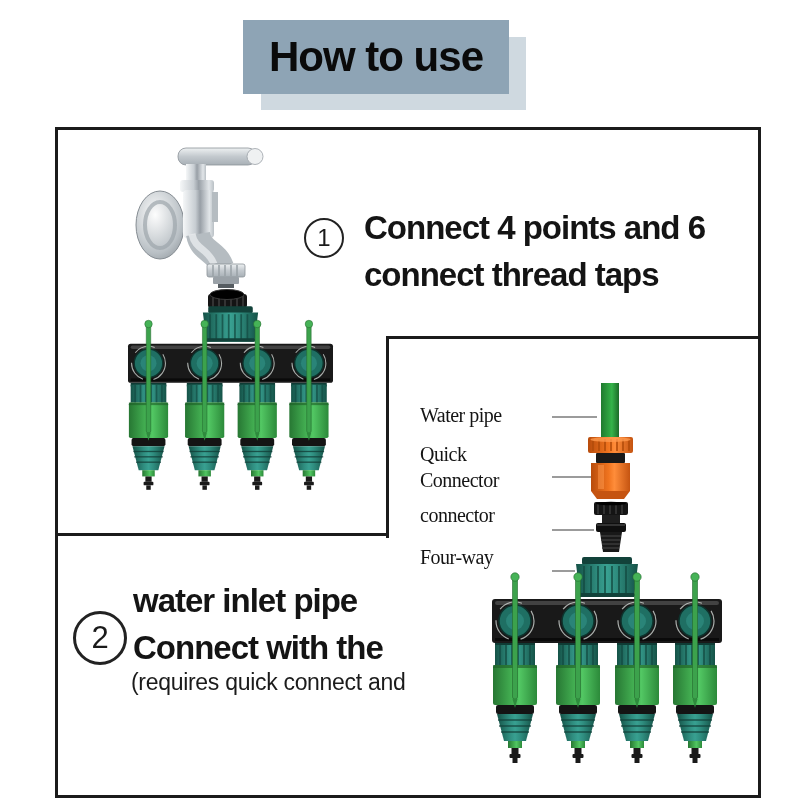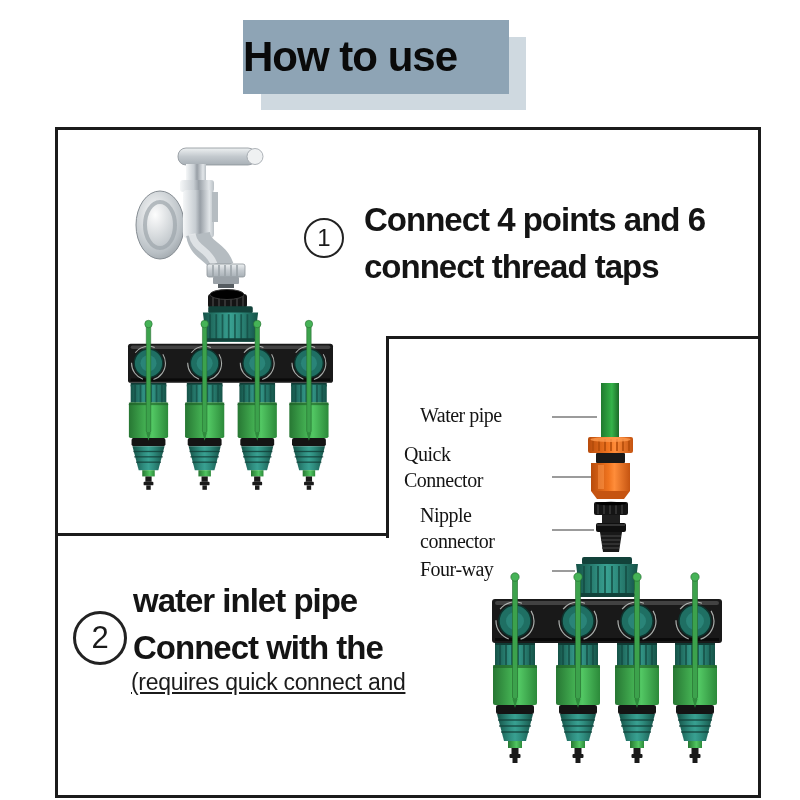--- a/index.html
+++ b/index.html
@@ -8,42 +8,42 @@
   }
   html,body{margin:0;padding:0;background:#ffffff;}
   #canvas{
     position:relative;width:800px;height:800px;background:#fff;overflow:hidden;
     font-family:"Liberation Sans","DejaVu Sans",sans-serif;color:var(--text);
   }
   .abs{position:absolute;}
   
   .banner-shadow{left:261px;top:37px;width:265px;height:73px;background:var(--banner-shadow);}
   .banner{left:243px;top:20px;width:266px;height:74px;background:var(--banner-main);
-    display:flex;align-items:center;justify-content:flex-start;}
+    display:flex;align-items:center;justify-content:center;}
   .banner span{font-size:42px;font-weight:600;letter-spacing:-1px;color:#0a0a0a;}
   
   .outer-box{left:55px;top:127px;width:700px;height:665px;border:3px solid var(--outline);background:transparent;}
   .partition-corner{left:386px;top:336px;width:372px;height:199px;border-left:3px solid var(--outline);border-top:3px solid var(--outline);}
   .partition-line{left:55px;top:533px;width:334px;height:3px;background:var(--outline);}
   
   .badge{border:2px solid #222;border-radius:50%;display:flex;align-items:center;justify-content:center;color:#1a1a1a;background:#fff;}
   .badge1{left:304px;top:218px;width:36px;height:36px;font-size:24px;}
   .badge2{left:73px;top:611px;width:48px;height:48px;font-size:31px;border-width:3px;}
   
-  .h1-lines{left:364px;top:196px;width:400px;}
+  .h1-lines{left:364px;top:204px;width:400px;}
   .h2-lines{left:133px;top:577px;width:340px;}
   .h-line{font-size:33px;line-height:47px;font-weight:600;letter-spacing:-1px;color:#141414;white-space:nowrap;}
   .note-lines{left:131px;top:669px;width:330px;}
-  .note-line{font-size:23px;line-height:26px;font-weight:400;letter-spacing:-0.3px;color:#1b1b1b;white-space:nowrap;text-decoration:underline;}
+  .note-line{font-size:23px;line-height:26px;font-weight:400;letter-spacing:-0.3px;color:#1b1b1b;white-space:nowrap;}
   
   .lbl{font-size:20px;line-height:26px;letter-spacing:-0.5px;color:#141414;white-space:nowrap;font-family:Liberation Serif, serif;}
   .lbl-water{left:420px;top:402px;}
-  .lbl-quick{left:404px;top:441px;}
+  .lbl-quick{left:420px;top:441px;}
   .lbl-nipple{left:420px;top:502px;}
-  .lbl-fourway{left:420px;top:556px;}
+  .lbl-fourway{left:420px;top:544px;}
   .leader{height:2px;background:var(--leader-gray);}
   .ld-water{left:552px;top:416px;width:45px;}
   .ld-quick{left:552px;top:476px;width:45px;}
   .ld-nipple{left:552px;top:529px;width:42px;}
   .ld-fourway{left:552px;top:570px;width:23px;}
   
   .pipe{left:601px;top:383px;width:18px;height:56px;
     background:linear-gradient(90deg,#1f7a2e,#2fa441 45%,#35b34a 60%,#1c6b28);}
   svg.part{position:absolute;overflow:visible;}
 </style>
@@ -212,21 +212,20 @@
   </div>
 
   <div class="abs lbl lbl-water">
     <div>Water pipe</div>
   </div>
   <div class="abs lbl lbl-quick">
     <div>Quick</div>
     <div>Connector</div>
   </div>
   <div class="abs lbl lbl-nipple">
-    <div>Nipple</div>
     <div>connector</div>
   </div>
   <div class="abs lbl lbl-fourway">
     <div>Four-way</div>
   </div>
 
   <div class="abs leader ld-water"></div>
   <div class="abs leader ld-quick"></div>
   <div class="abs leader ld-nipple"></div>
   <div class="abs leader ld-fourway"></div>

